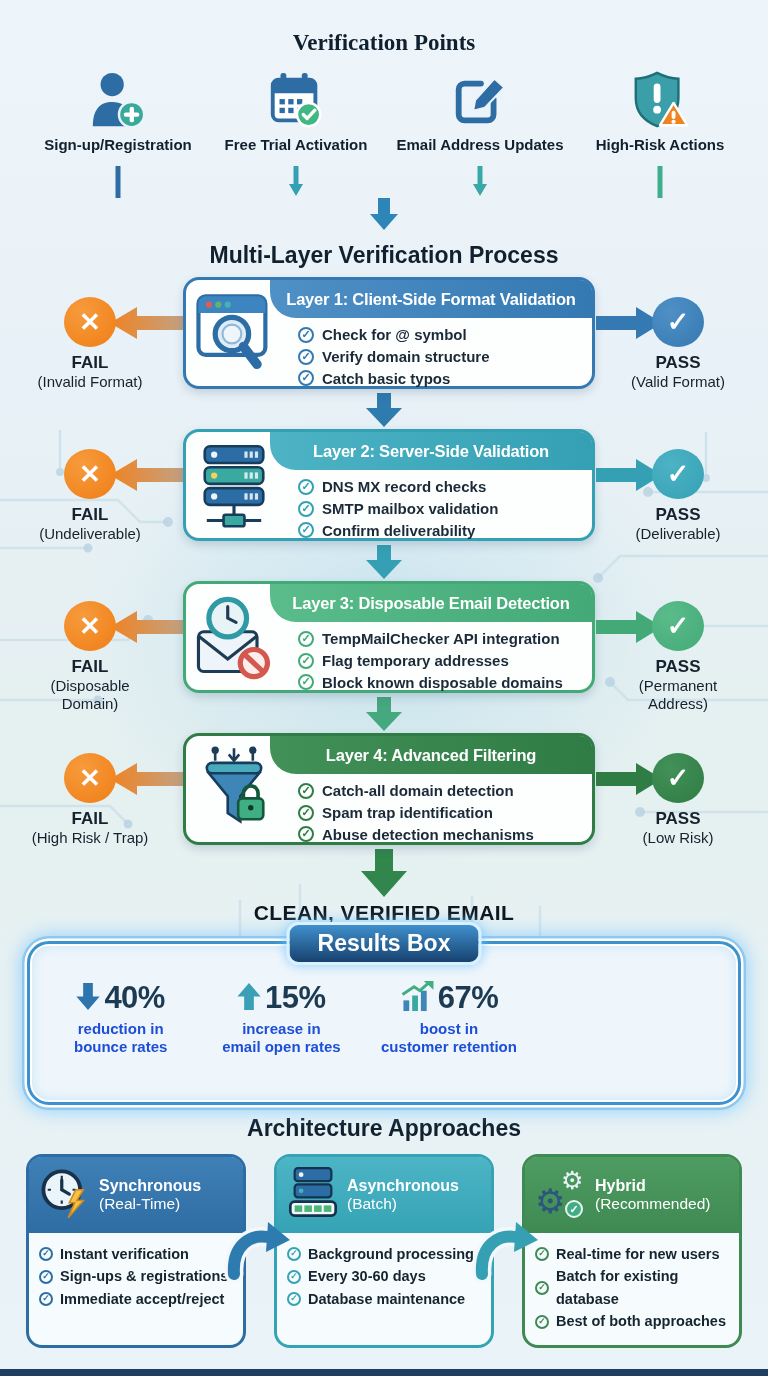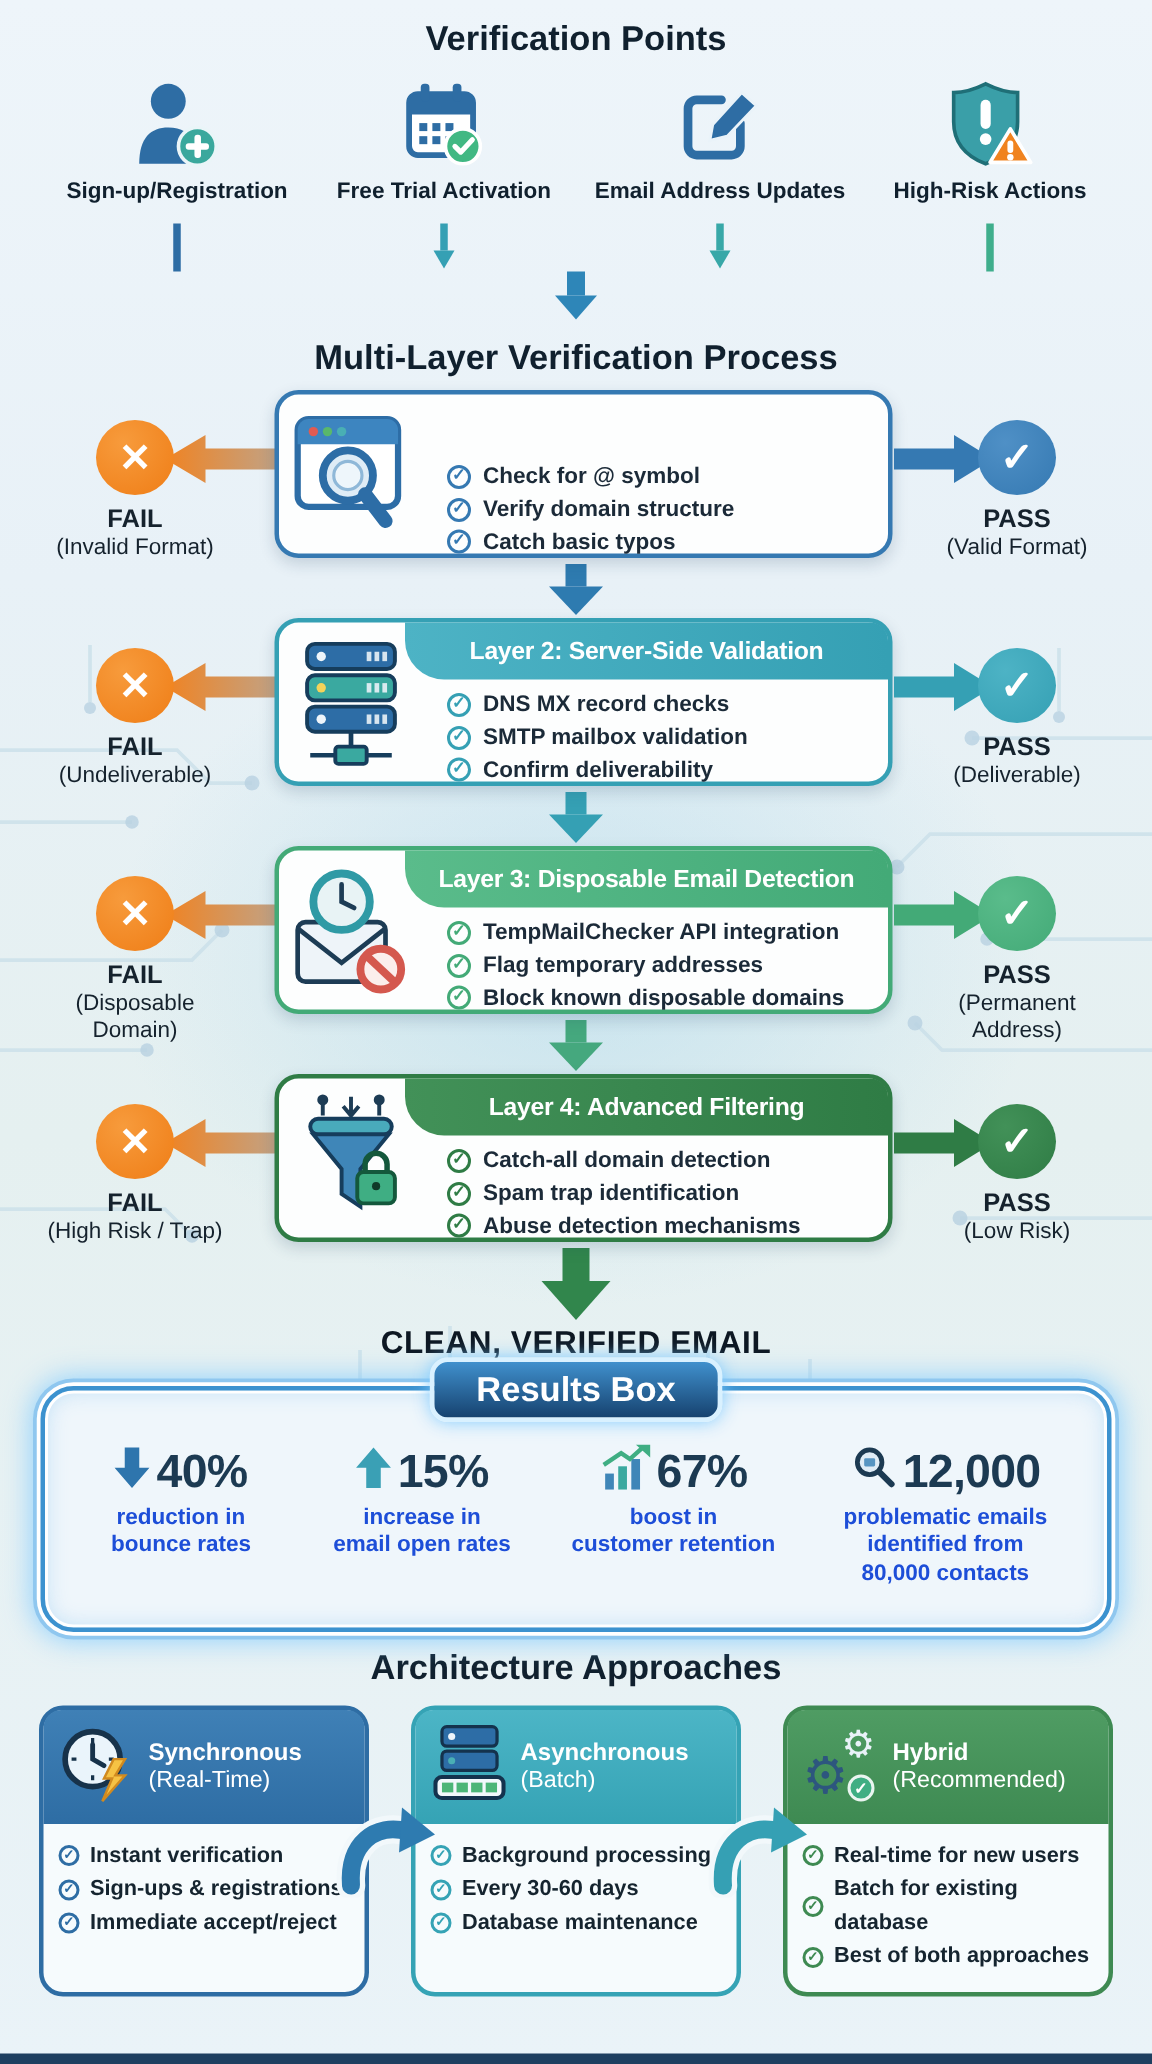--- a/index.html
+++ b/index.html
@@ -12,21 +12,21 @@
       linear-gradient(180deg,#eef5fa 0%, #e8f1f7 28%, #e5f0f0 55%, #eaf3f8 100%);
   }
   .decor { position:absolute; inset:0; z-index:0; }
   .z { position:relative; z-index:1; }
 
   h1.title { padding-top:16px; text-align:center; font-size:35px; font-weight:bold;
     color:#1c3a52; letter-spacing:-0.6px; }
   .sec-heading { text-align:center; font-size:23px; font-weight:bold; color:#10202e; }
 
   
-  .vp-heading { margin-top:12px; }
+  .vp-heading { margin-top:30px;font-family:Liberation Serif, serif; }
   .vp-section { position:relative; height:172px; margin-top:10px; }
   .vp-item { position:absolute; top:0; width:180px; text-align:center; }
   .vp-item .vp-icon { height:66px; display:flex; align-items:flex-end; justify-content:center; }
   .vp-label { margin-top:4px; font-size:15px; font-weight:bold; color:#10202e; }
   .vp-connector { position:absolute; left:0; top:98px; }
 
   
   .process-heading { margin-top:4px; }
   .layers { margin-top:8px; }
   .layer-row { position:relative; height:116px; }
@@ -256,20 +256,21 @@
               </linearGradient>
             </defs>
           <polygon points="0,18 27,2 27,11 74,11 74,25 27,25 27,34" fill="url(#fa1)"></polygon>
         </svg>
         <div class="fail-circle">✕</div>
         <div class="verdict fail">
           <div class="v-label">FAIL</div>
           <div class="v-sub">(Invalid Format)</div>
         </div>
         <div class="layer-card">
+          <div class="layer-banner">Layer 1: Client-Side Format Validation</div>
           <div class="layer-icon">
             <svg width="80" height="92" viewBox="0 0 76 88">
               <rect x="4" y="8" width="64" height="56" rx="7" fill="#fff" stroke="#2d6da6" stroke-width="4"></rect>
               <path d="M4 15 a7 7 0 0 1 7 -7 h50 a7 7 0 0 1 7 7 v9 H4 Z" fill="#3d85c0"></path>
               <circle cx="14" cy="16" r="3" fill="#e05b52"></circle>
                 <circle cx="23" cy="16" r="3" fill="#59b86c"></circle>
                 <circle cx="32" cy="16" r="3" fill="#49afb4"></circle>
               <circle cx="36" cy="44" r="16" fill="#dfecf6" stroke="#2d6da6" stroke-width="5"></circle>
               <circle cx="36" cy="44" r="9" fill="#eef6fb" stroke="#8fb8d8" stroke-width="2"></circle>
               <line x1="47" y1="56" x2="60" y2="73" stroke="#2d6da6" stroke-width="9" stroke-linecap="round"></line>
@@ -528,37 +529,20 @@
                 <polygon points="24,0 34,0 34,9" fill="#3fae83"></polygon>
               </svg>
             </span>
             <span class="stat-value">67%</span>
           </div>
           <div class="stat-desc">
             <div>boost in</div>
             <div>customer retention</div>
           </div>
         </div>
-        <div class="stat">
-          <div class="stat-head">
-            <span>
-              <svg width="31" height="31" viewBox="0 0 34 34">
-                <circle cx="14" cy="13" r="9" fill="#dfecf6" stroke="#1c3a52" stroke-width="3.5"></circle>
-                <rect x="10" y="10" width="8" height="6" rx="1" fill="#3f86b8" opacity="0.85"></rect>
-                <line x1="21" y1="20" x2="30" y2="29" stroke="#1c3a52" stroke-width="4.5" stroke-linecap="round"></line>
-              </svg>
-            </span>
-            <span class="stat-value">12,000</span>
-          </div>
-          <div class="stat-desc">
-            <div>problematic emails</div>
-            <div>identified from</div>
-            <div>80,000 contacts</div>
-          </div>
-        </div>
       </div>
     </div>
 
     <div class="sec-heading arch-heading">Architecture Approaches</div>
 
     <div class="arch-row">
 
       <div class="arch-card a1">
         <div class="arch-head">
           <span>

